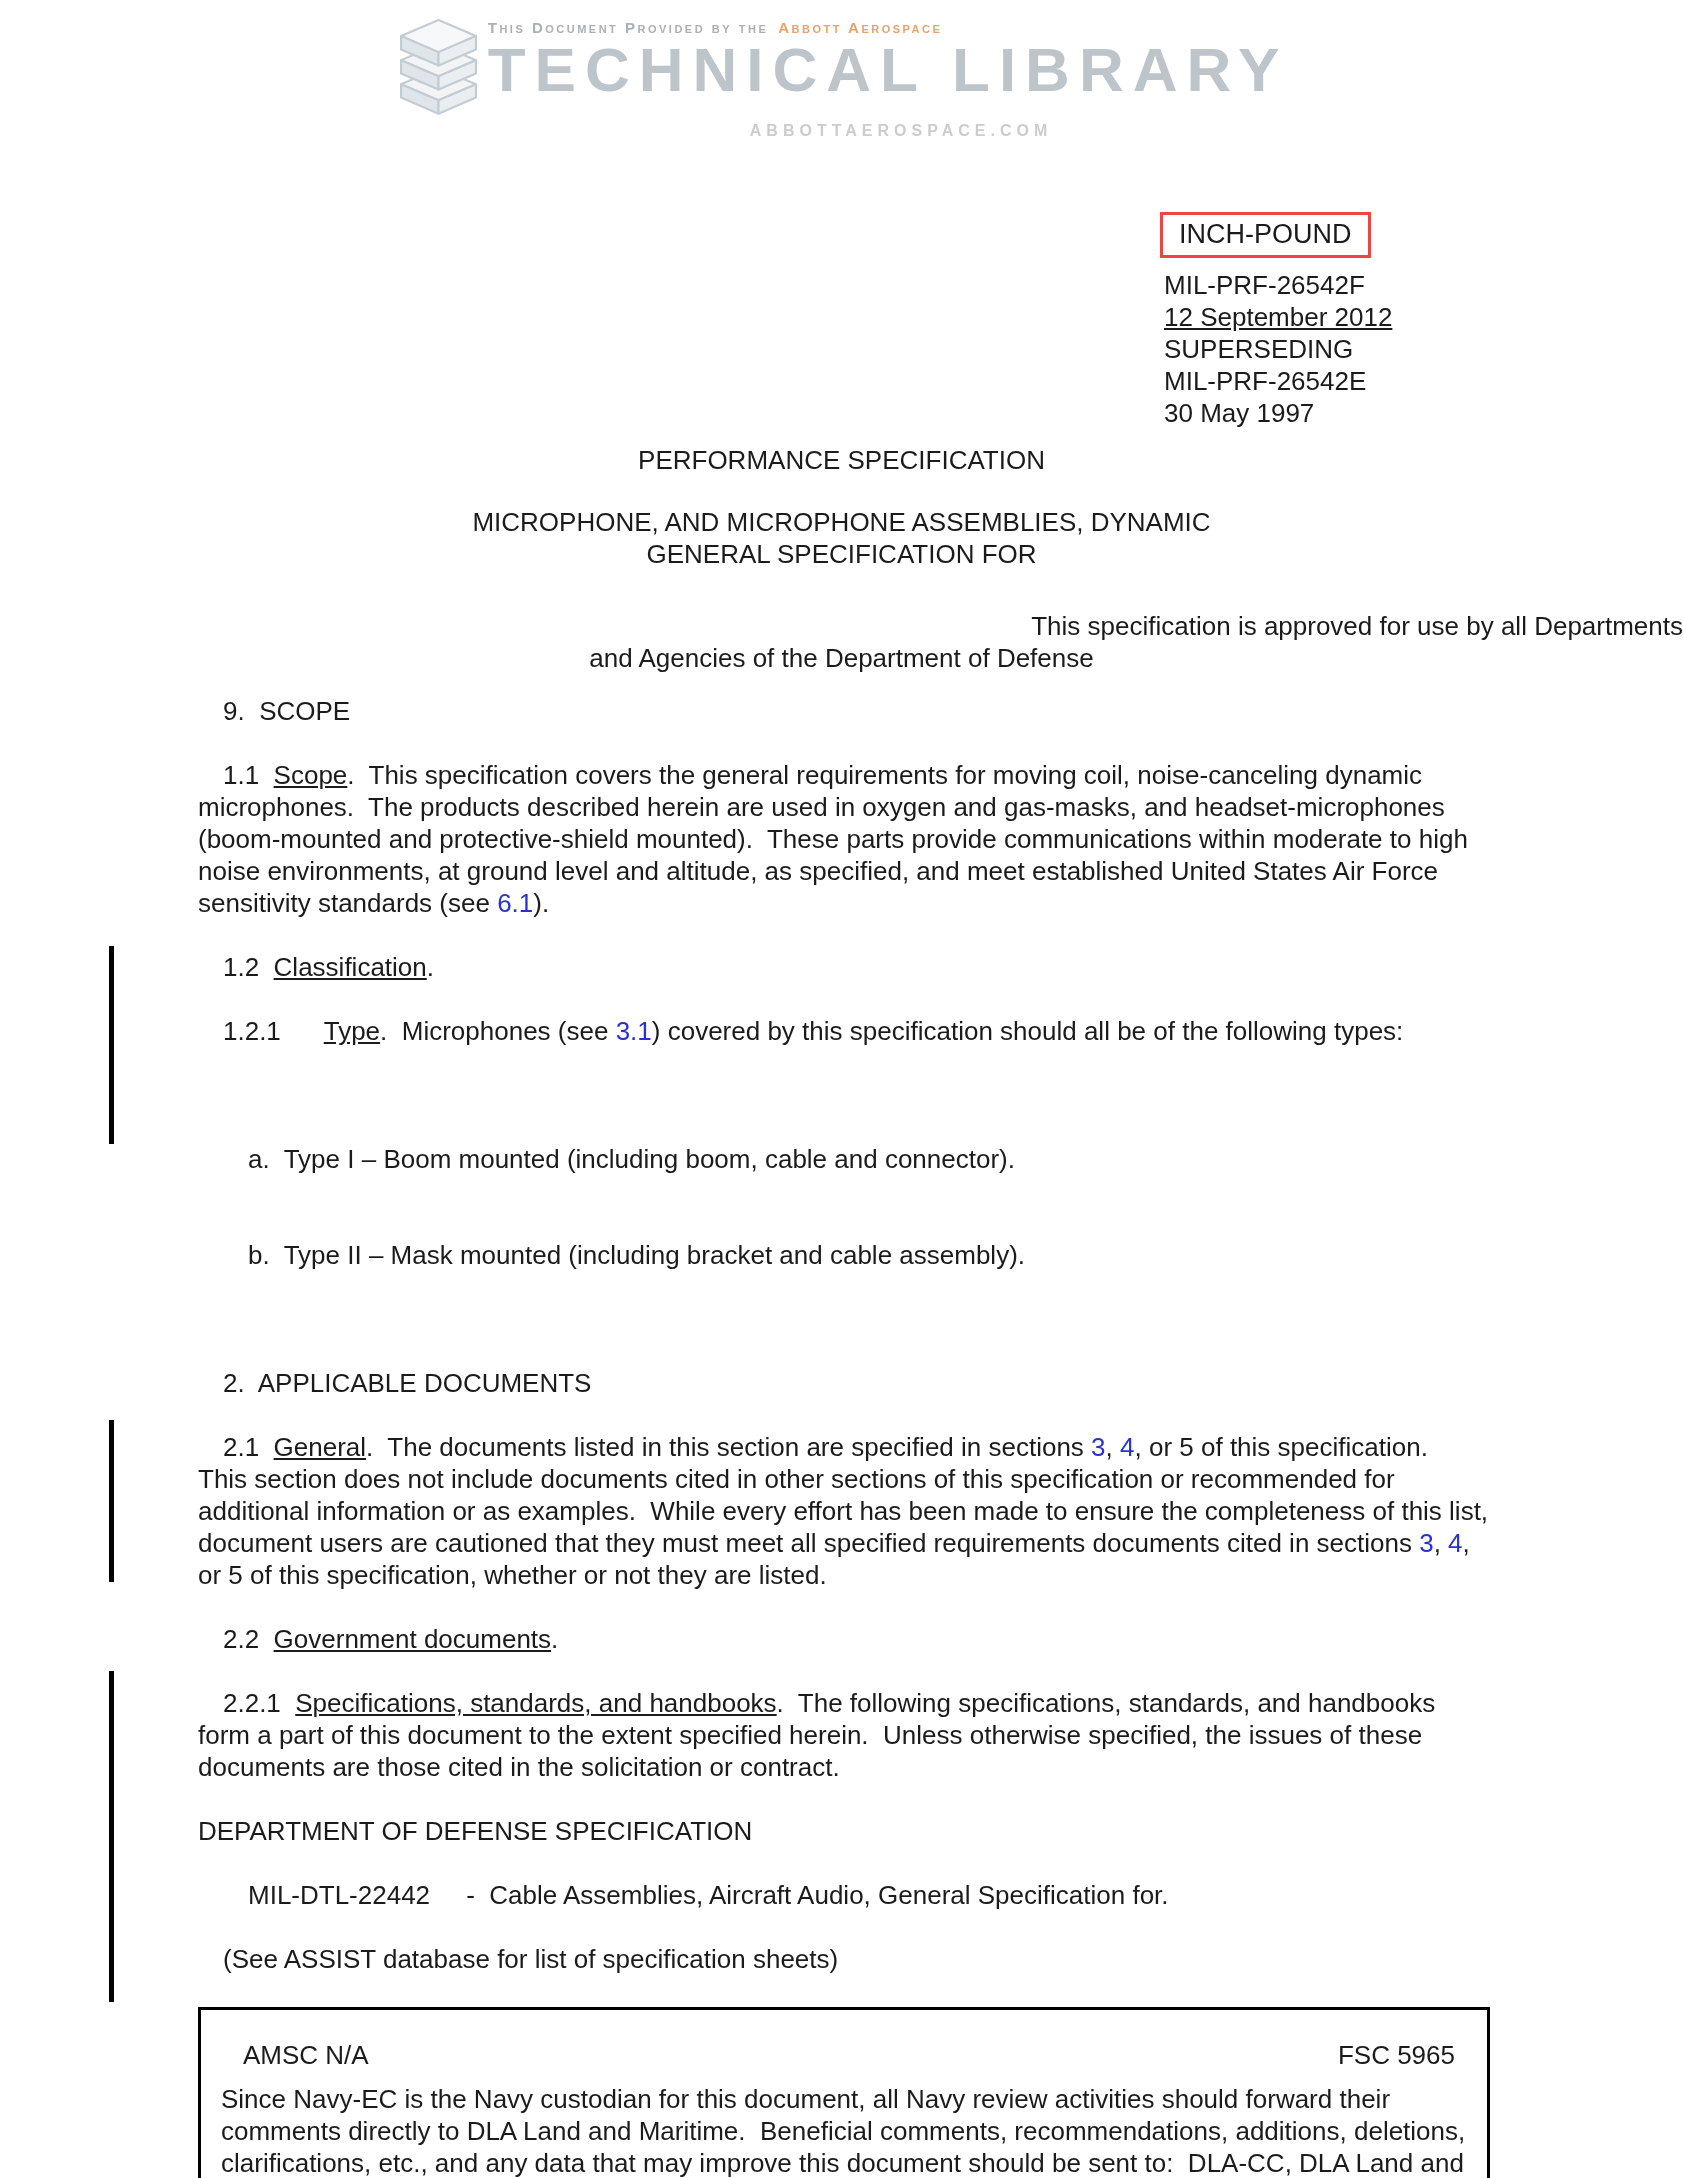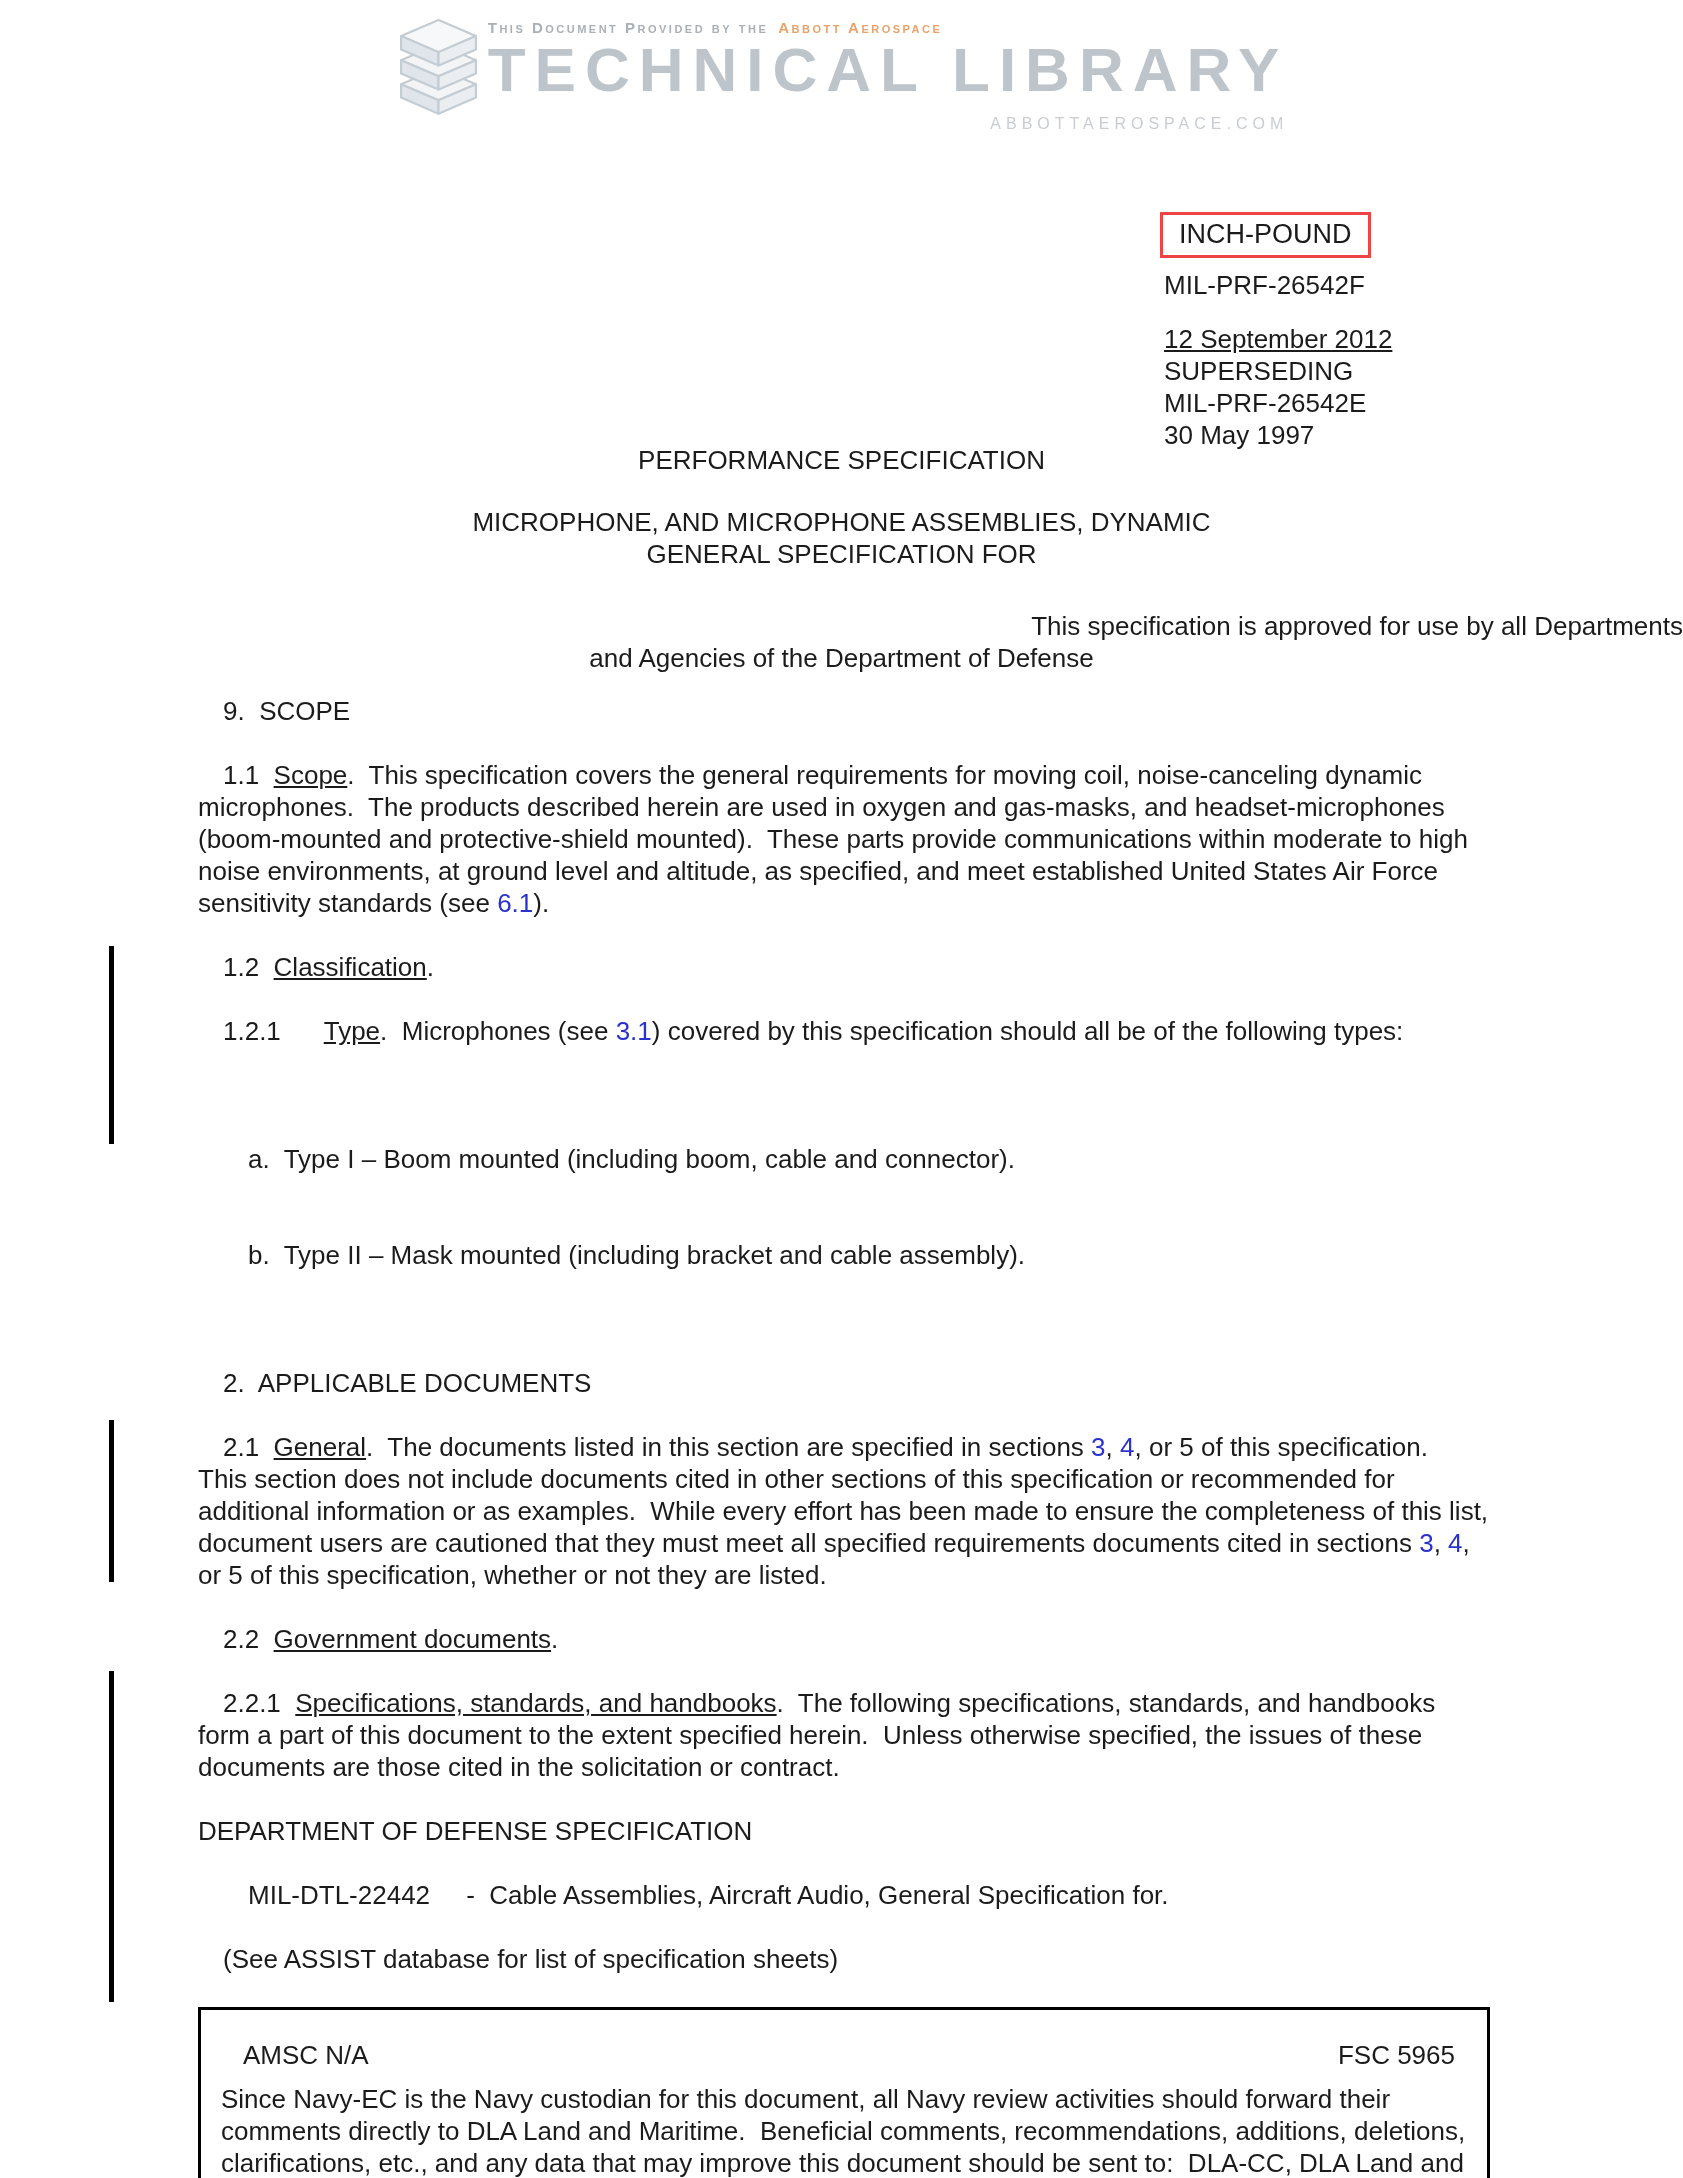--- a/index.html
+++ b/index.html
@@ -17,29 +17,29 @@
   
   .logo { position:absolute; top:12px; left:0; right:0;
           display:flex; justify-content:center; align-items:flex-start; gap:6px; }
   .logo-text { display:flex; flex-direction:column; }
   .logo-line1 { font-size:15px; font-weight:bold; letter-spacing:2.5px;
                 font-variant:small-caps; color:#a9b0b6; white-space:pre; }
   .logo-line1 .brand { color:#e9a26b; margin-left:10px; }
   .logo-main { font-size:62px; font-weight:bold; letter-spacing:9px;
                color:#bdc5cb; line-height:51px; }
   .logo-sub { font-size:16px; letter-spacing:5px; color:#c9cdd1;
-              margin-top:13px; text-align:right; padding-left:26px; }
+              margin-top:20px; text-align:center; padding-left:26px;font-weight:bold; }
 
   
   .inch-pound { position:absolute; top:212px; left:1160px;
                 border:3px solid #ef4444; padding:3px 16px 5px 16px;
                 font-size:27px; }
   .doc-ids { position:absolute; top:269px; left:1164px; }
   .doc-ids > div { line-height:32px; white-space:pre; }
-  .u { text-decoration:underline;margin-top:22px; }
+  .u { text-decoration:underline; }
 
   
   .title-block { position:absolute; top:444px; left:0; width:100%;
                  text-align:center; }
   .title-block > div { white-space:pre; }
   .tm1 { margin-top:30px; }
   .tm2 { margin-top:40px;text-align:right; }
 
   
   .content { position:absolute; left:198px; top:695px; width:1292px; }

